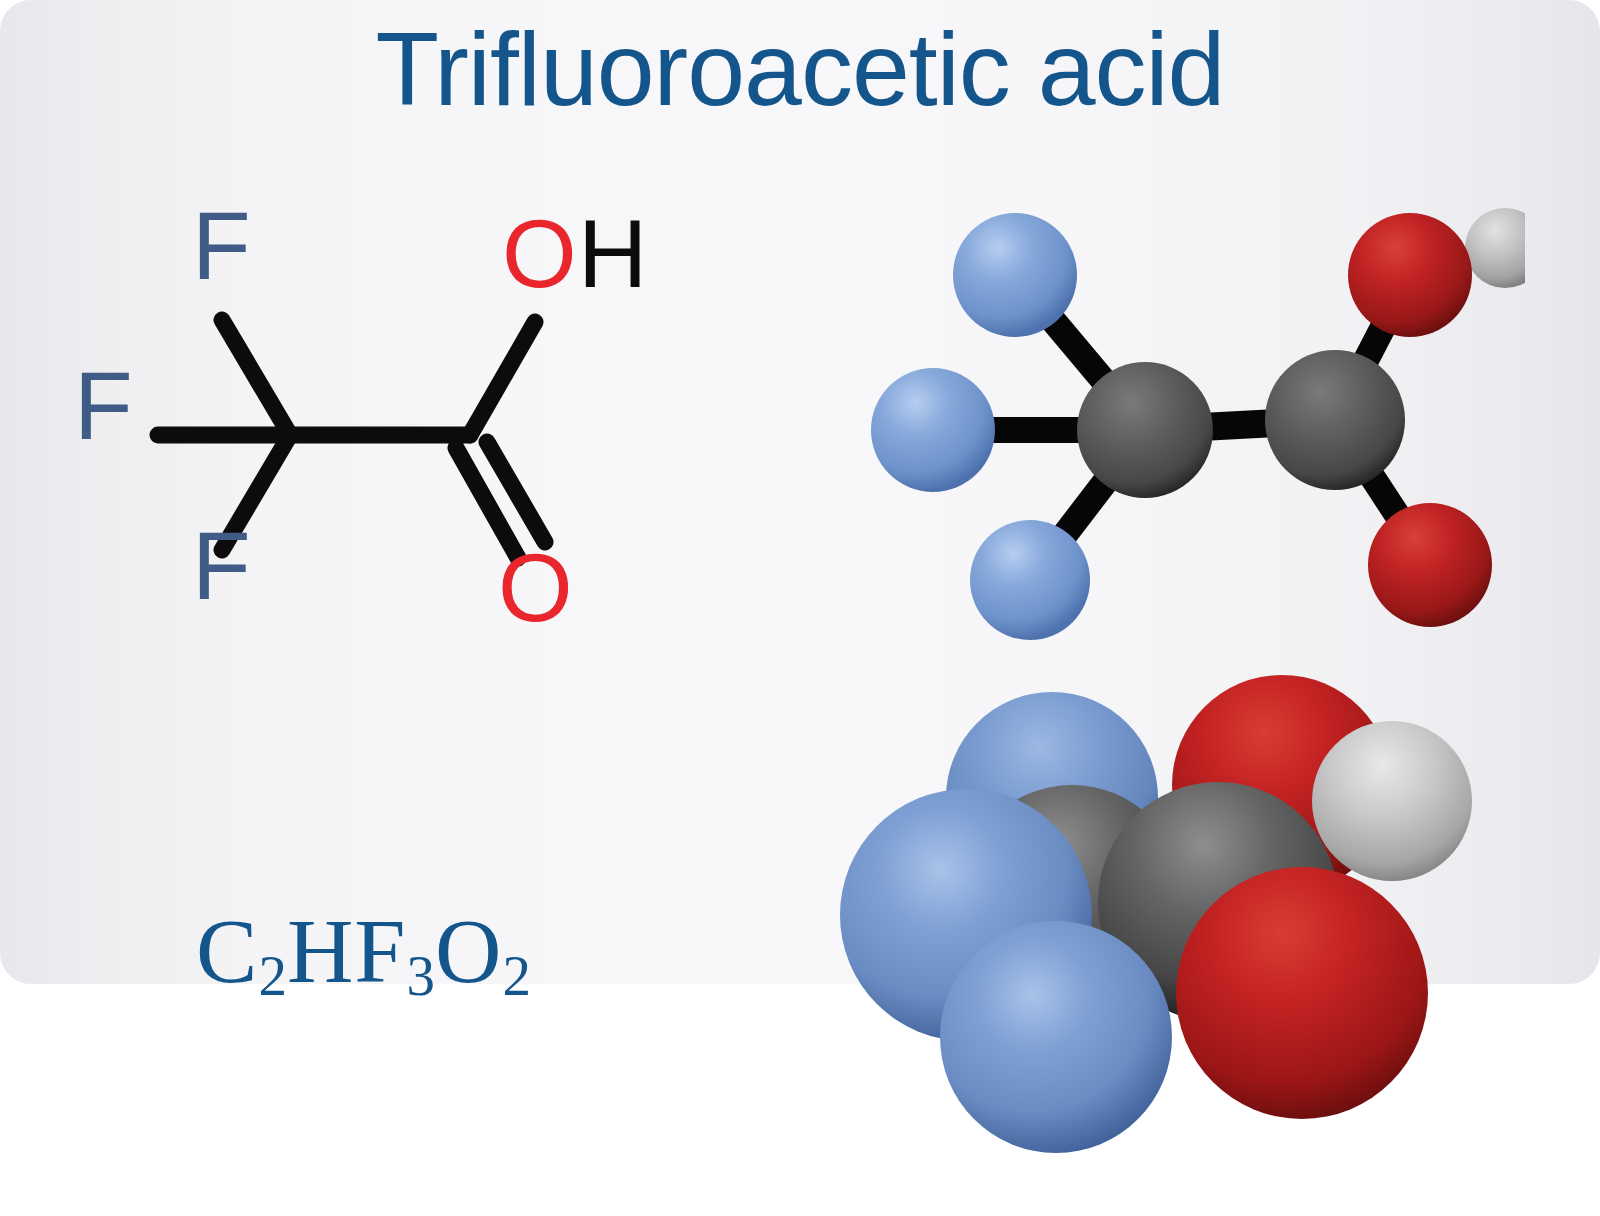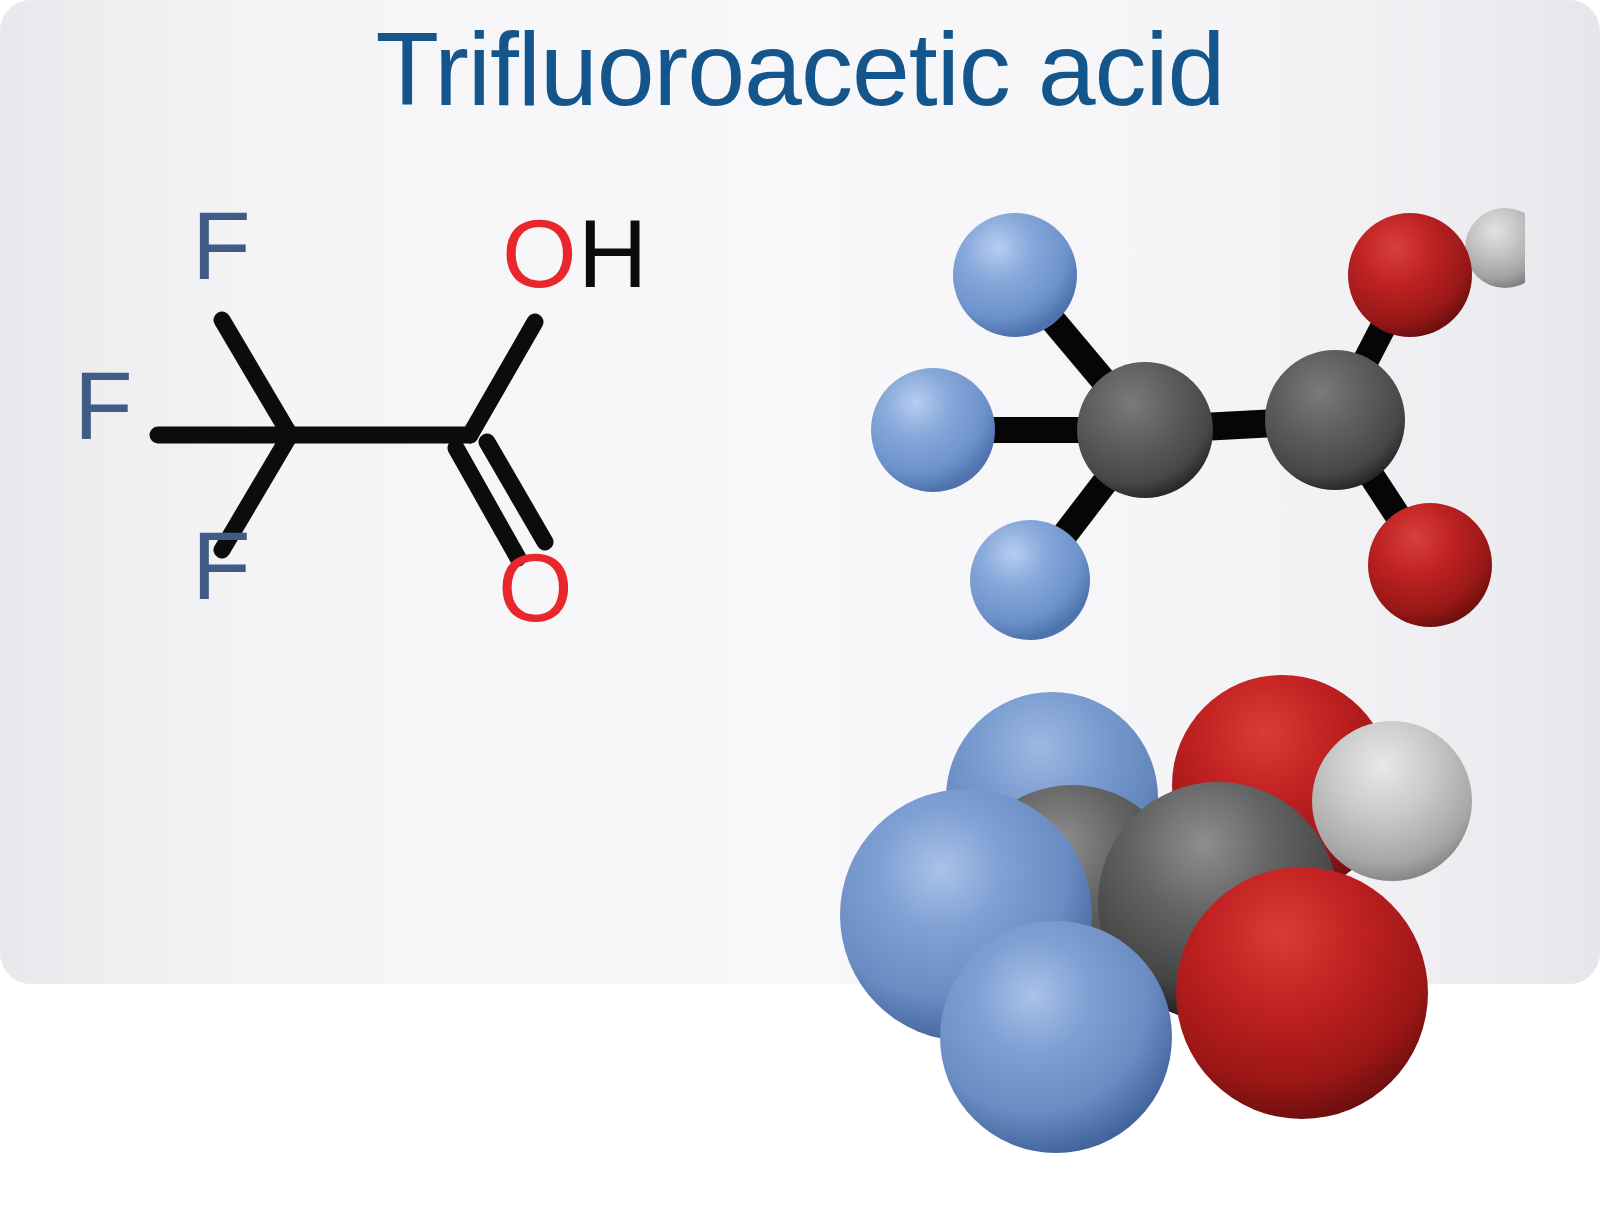--- a/index.html
+++ b/index.html
@@ -122,20 +122,23 @@
 
     <div class="atom-label label-f" style="left:152px; top:338px;">F</div>
 
     <div class="atom-label label-o" style="left:462px; top:26px;">O</div>
 
     <div class="atom-label label-h" style="left:538px; top:26px;">H</div>
 
     <div class="atom-label label-o" style="left:458px; top:360px;">O</div>
   </div>
 
+  <div id="formula">
+    <span>C</span><sub>2</sub><span>H</span><sub></sub><span>F</span><sub>3</sub><span>O</span><sub>2</sub>
+  </div>
 
   <div id="ball-stick" class="model">
     <svg width="680" height="480" viewBox="0 0 680 480">
       <defs>
         <radialGradient id="gF" cx="36%" cy="28%" r="72%">
           <stop offset="0%" stop-color="#b7cdf0"></stop>
           <stop offset="38%" stop-color="#86a8da"></stop>
           <stop offset="78%" stop-color="#6d92cb"></stop>
           <stop offset="100%" stop-color="#4e72ad"></stop>
         </radialGradient>

